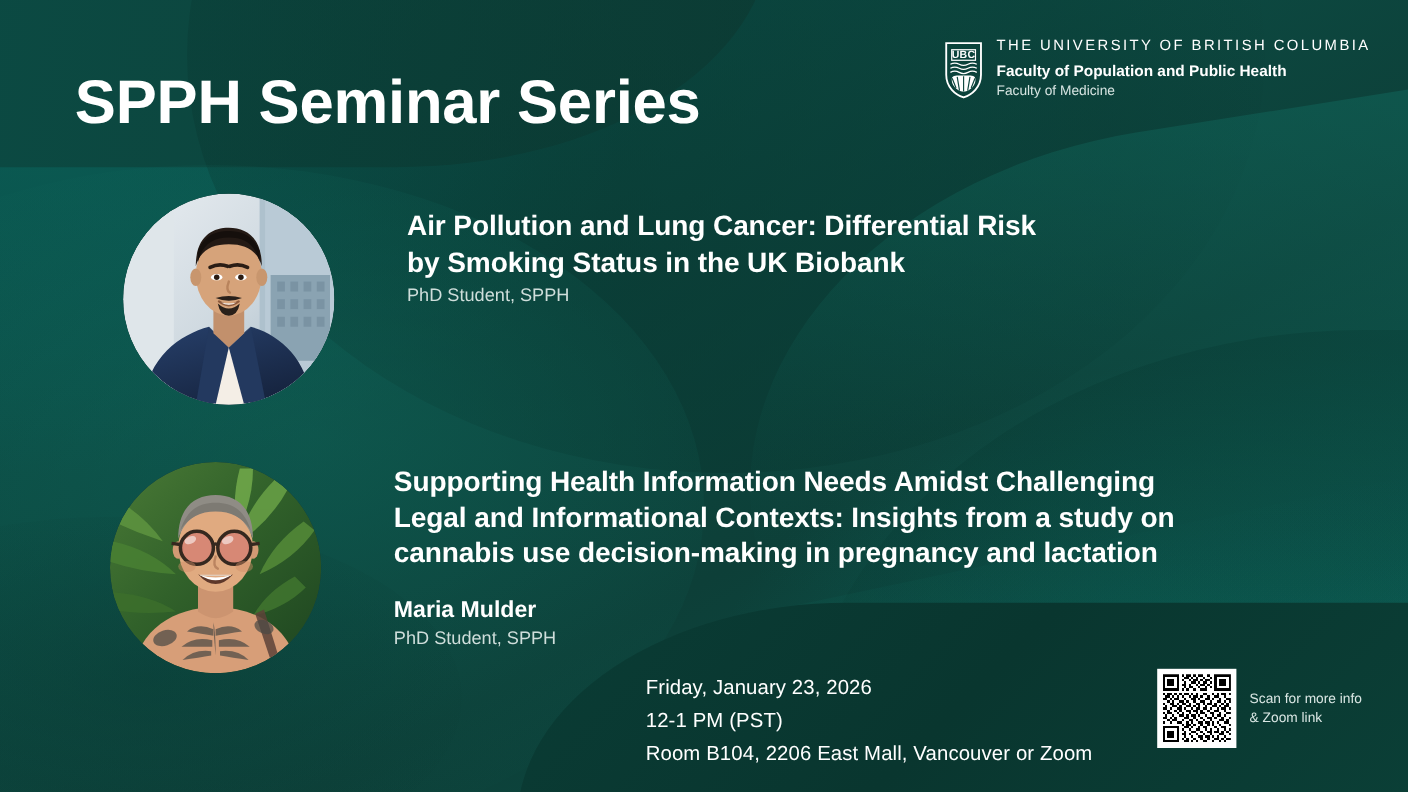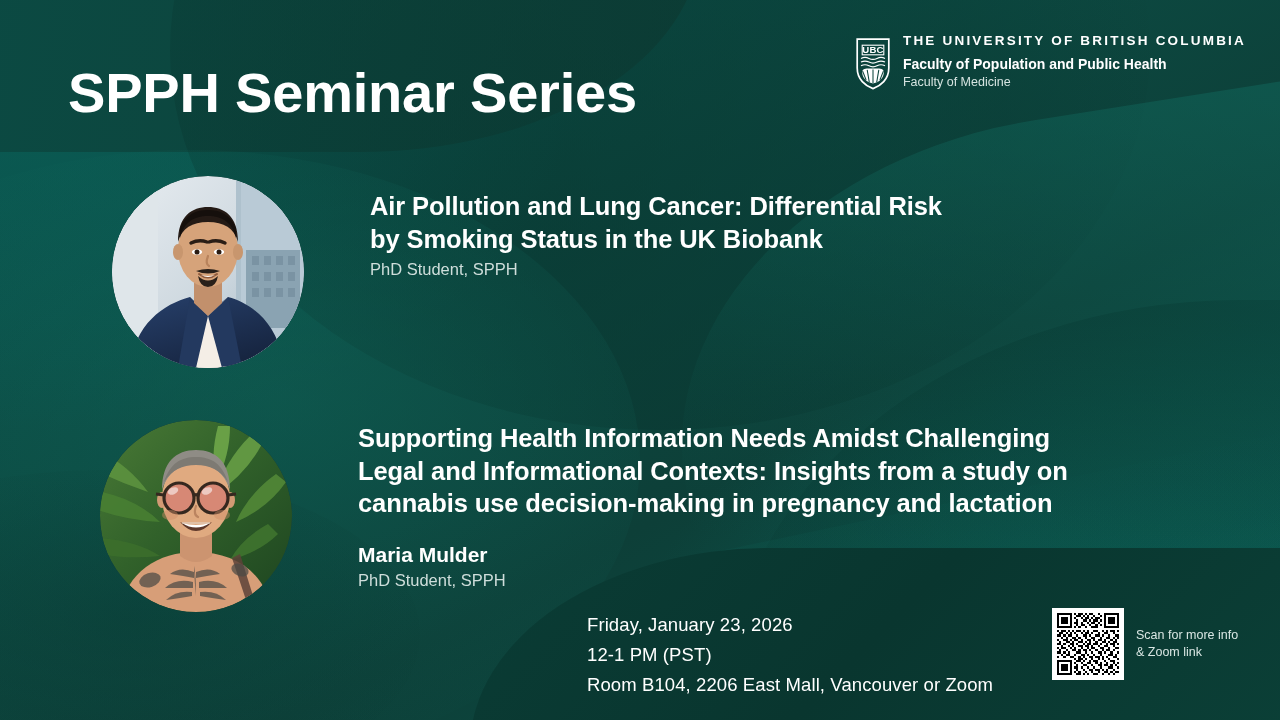--- a/index.html
+++ b/index.html
@@ -85,21 +85,21 @@
     font-size:56px; font-weight:bold; color:#ffffff;
     letter-spacing:-0.2px; white-space:nowrap;
   }
   .ubc-lockup {
     position:absolute; right:34px; top:32px;
     display:flex; align-items:flex-end; gap:13px;
   }
   .ubc-crest { width:34px; height:52px; flex:none; display:block; }
   .ubc-text { padding-top:2px; }
   .ubc-line1 {
-    font-size:13.5px; font-weight:bold; color:#ffffff;
+    font-size:13.5px; font-weight:normal; color:#ffffff;
     letter-spacing:2.2px; white-space:nowrap; line-height:1.1;
   }
   .ubc-rule {
     width:100%; height:0; margin:7px 0 6px 0;
   }
   .ubc-line2 {
     font-size:14px; font-weight:bold; color:#ffffff;
     white-space:nowrap; line-height:1.15;
   }
   .ubc-line3 {

